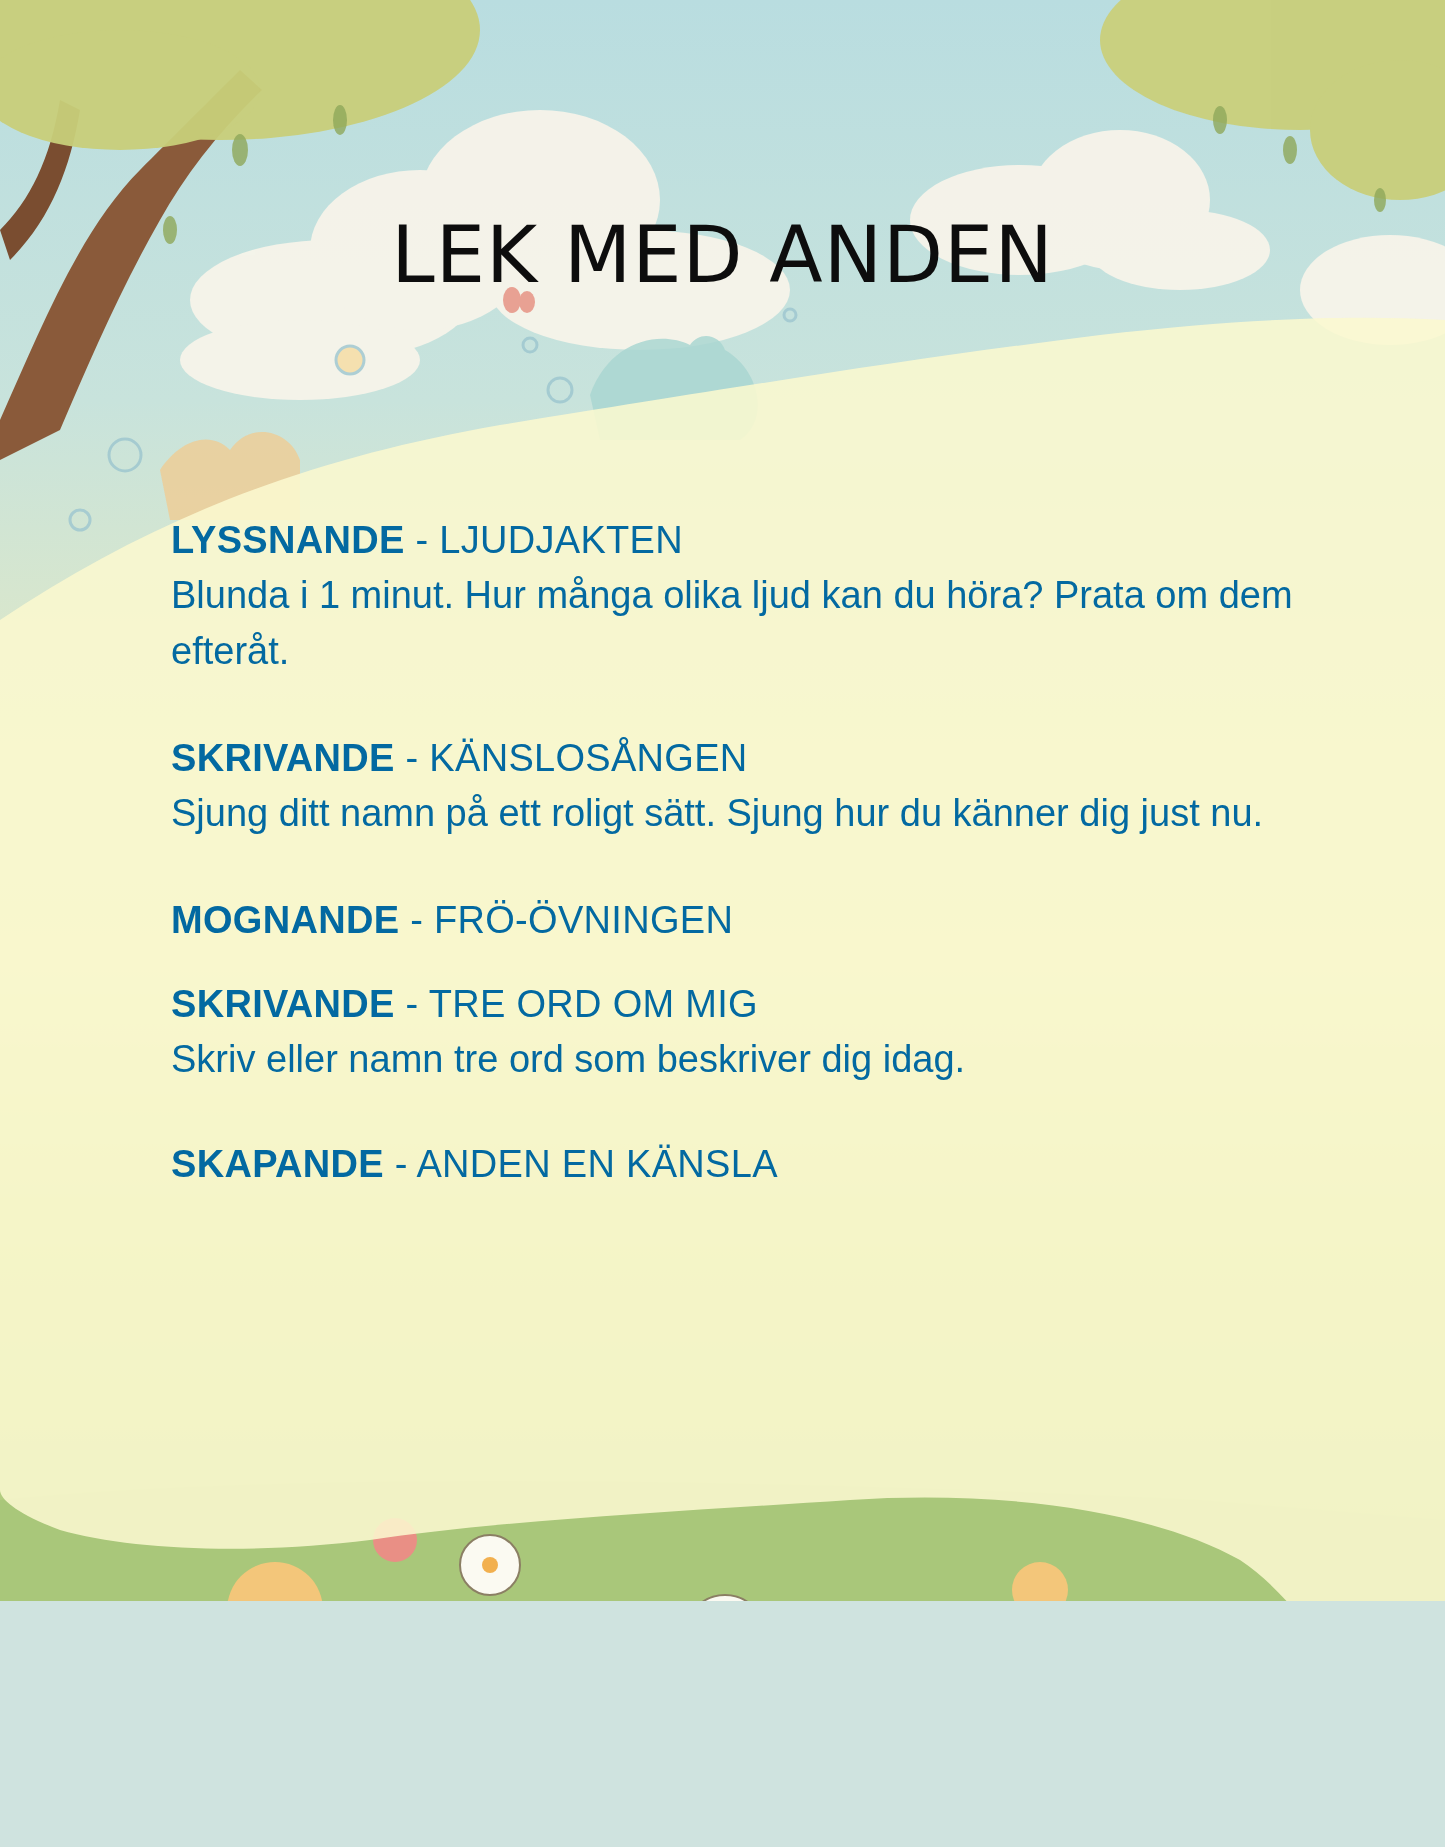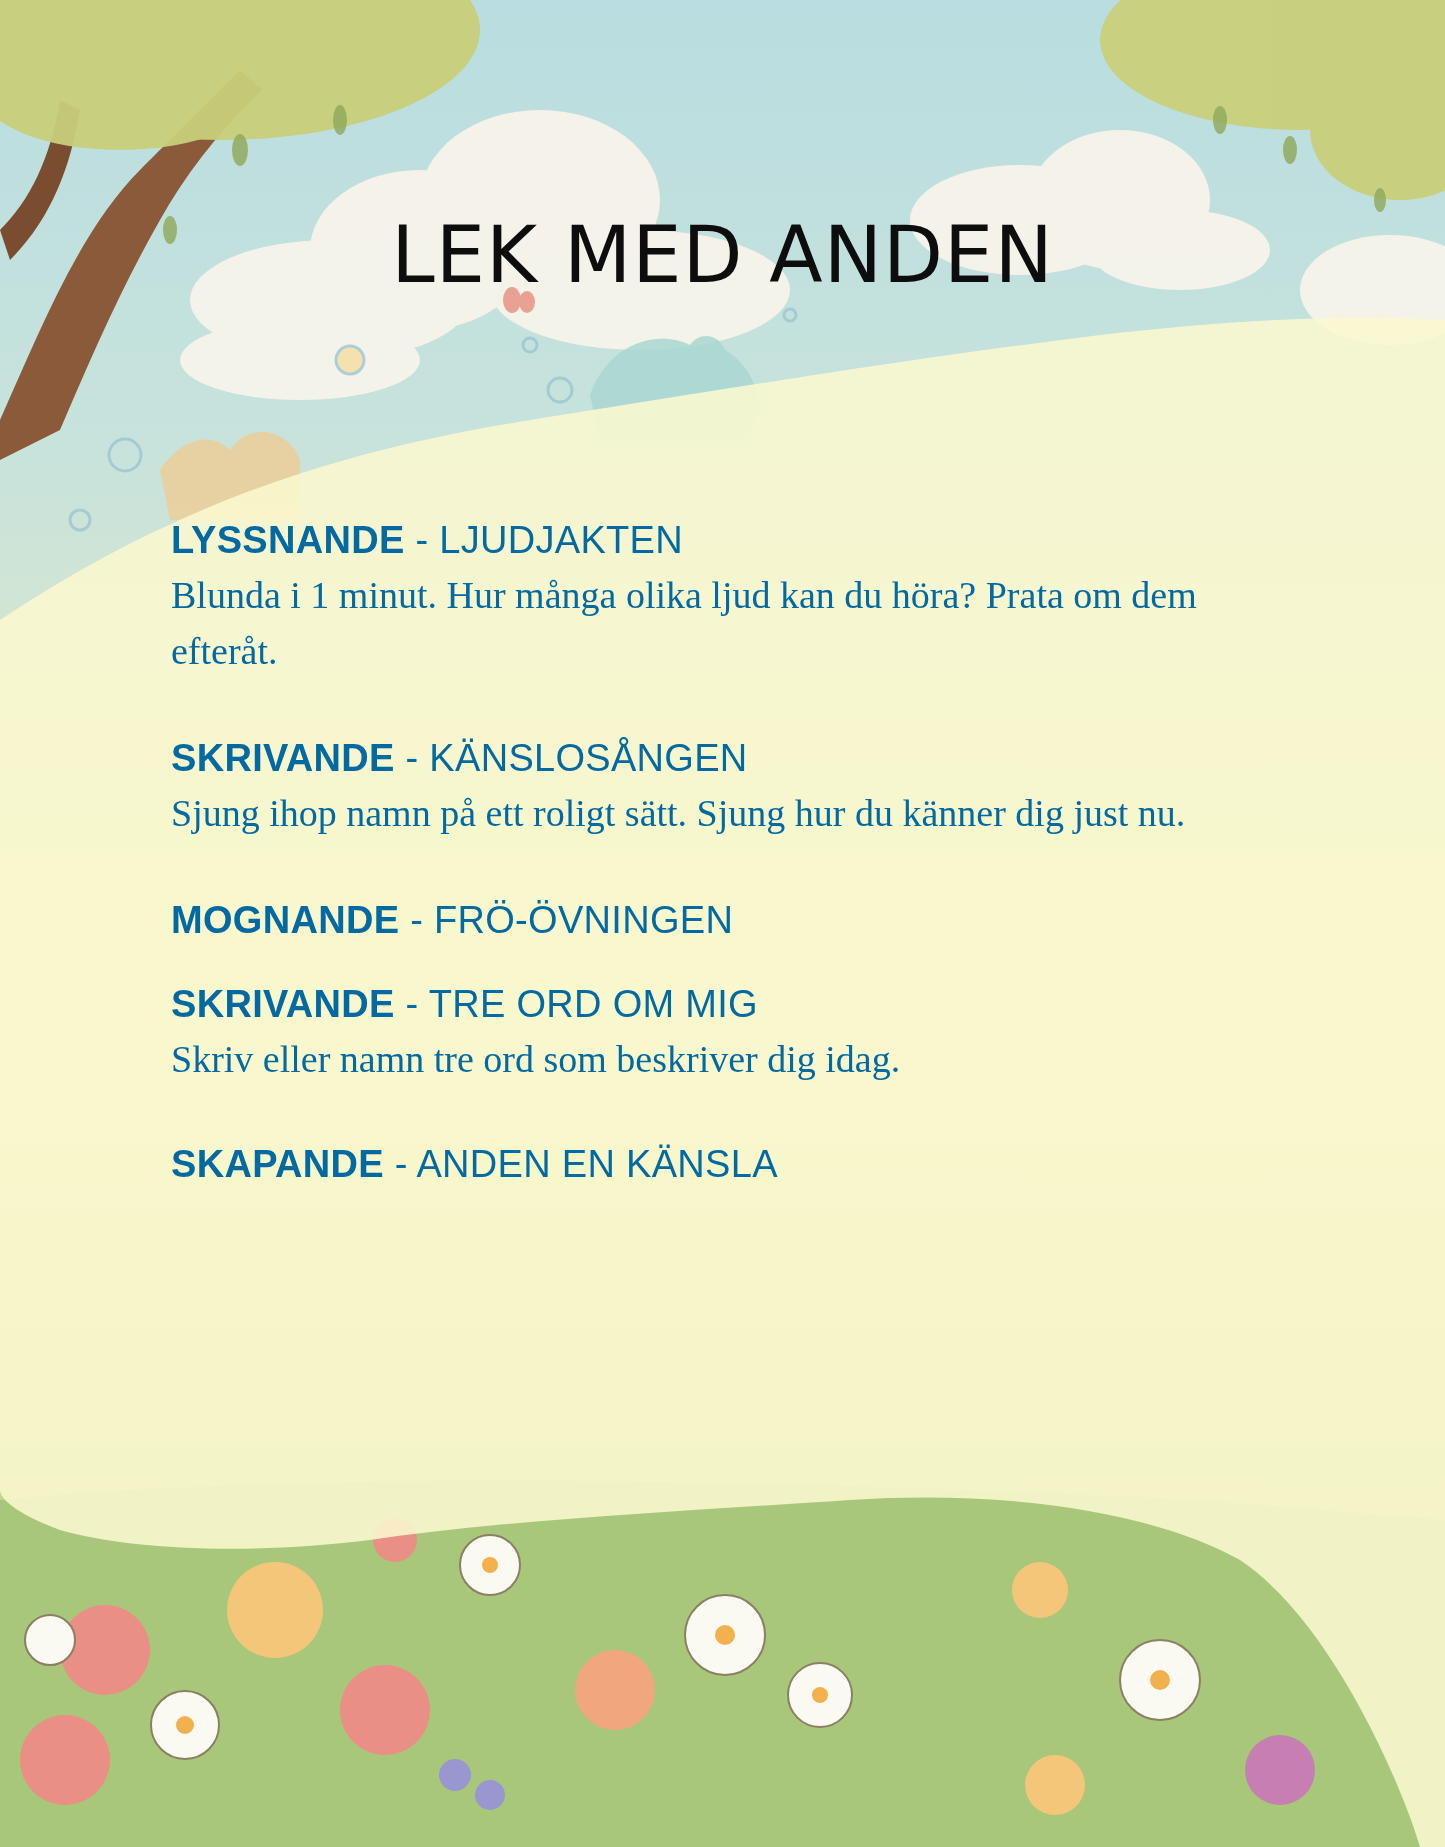--- a/index.html
+++ b/index.html
@@ -1,30 +1,30 @@
 <!DOCTYPE html>
 <html><head>
 <meta charset="utf-8">
 <style>
   html, body { margin: 0; padding: 0; }
   body { width: 1445px; height: 1847px; overflow: hidden; position: relative; background: #cfe3df; font-family: "Liberation Sans", "DejaVu Sans", sans-serif; }
-  .page { position: absolute; left: 0; top: 0; width: 1445px; height: 1847px; overflow: hidden; }
+  .page { position: absolute; left: 0; top: 0; width: 1445px; height: 1601px; overflow: hidden; }
   .sky { position: absolute; inset: 0; background: linear-gradient(180deg, #b9dde0 0%, #c8e3dc 25%, #dfe8c6 45%, #e9ecbd 60%, #c8d98f 78%, #a9c77a 100%); }
   .bg-svg { position: absolute; left: 0; top: 0; }
   .title {
     position: absolute; left: 0; right: 0; top: 210px; text-align: center;
     font-family: "DejaVu Sans", sans-serif; font-weight: 400; font-size: 78px;
     letter-spacing: 1px; color: #0d0d0d; margin: 0;
   }
   .content { position: absolute; left: 171px; top: 515px; width: 1130px; color: #0369a1; }
   .item { margin: 0; }
   .item-heading { font-size: 38px; line-height: 50px; margin: 0; letter-spacing: 0.3px; }
   .item-heading .cat { font-weight: 700; }
   .item-heading .sep, .item-heading .sub { font-weight: 400; }
-  .item-body { font-size: 38px; line-height: 56px; margin: 2px 0 0 0; font-weight: 400; font-family: Liberation Serif, serif; }
+  .item-body { font-size: 38px; line-height: 56px; margin: 2px 0 0 0; font-weight: 400; }
 </style>
 </head>
 <body>
 
 <div class="page">
   <div class="sky"></div>
 
   <svg class="bg-svg" width="1445" height="1847" viewBox="0 0 1445 1847">
 
     <g fill="#f7f4ea" opacity="0.95">
@@ -126,21 +126,21 @@
       <p class="item-heading">
         <span class="cat">LYSSNANDE</span><span class="sep"> - </span><span class="sub">LJUDJAKTEN</span>
       </p>
       <p class="item-body">Blunda i 1 minut. Hur många olika ljud kan du höra? Prata om dem efteråt.</p>
     </div>
 
     <div class="item" style="margin-bottom: 54px;">
       <p class="item-heading">
         <span class="cat">SKRIVANDE</span><span class="sep"> - </span><span class="sub">KÄNSLOSÅNGEN</span>
       </p>
-      <p class="item-body">Sjung ihop namn på ett roligt sätt. Sjung hur du känner dig just nu.</p>
+      <p class="item-body">Sjung ditt namn på ett roligt sätt. Sjung hur du känner dig just nu.</p>
     </div>
 
     <div class="item" style="margin-bottom: 34px;">
       <p class="item-heading">
         <span class="cat">MOGNANDE</span><span class="sep"> - </span><span class="sub">FRÖ-ÖVNINGEN</span>
       </p>
     </div>
 
     <div class="item" style="margin-bottom: 52px;">
       <p class="item-heading">

